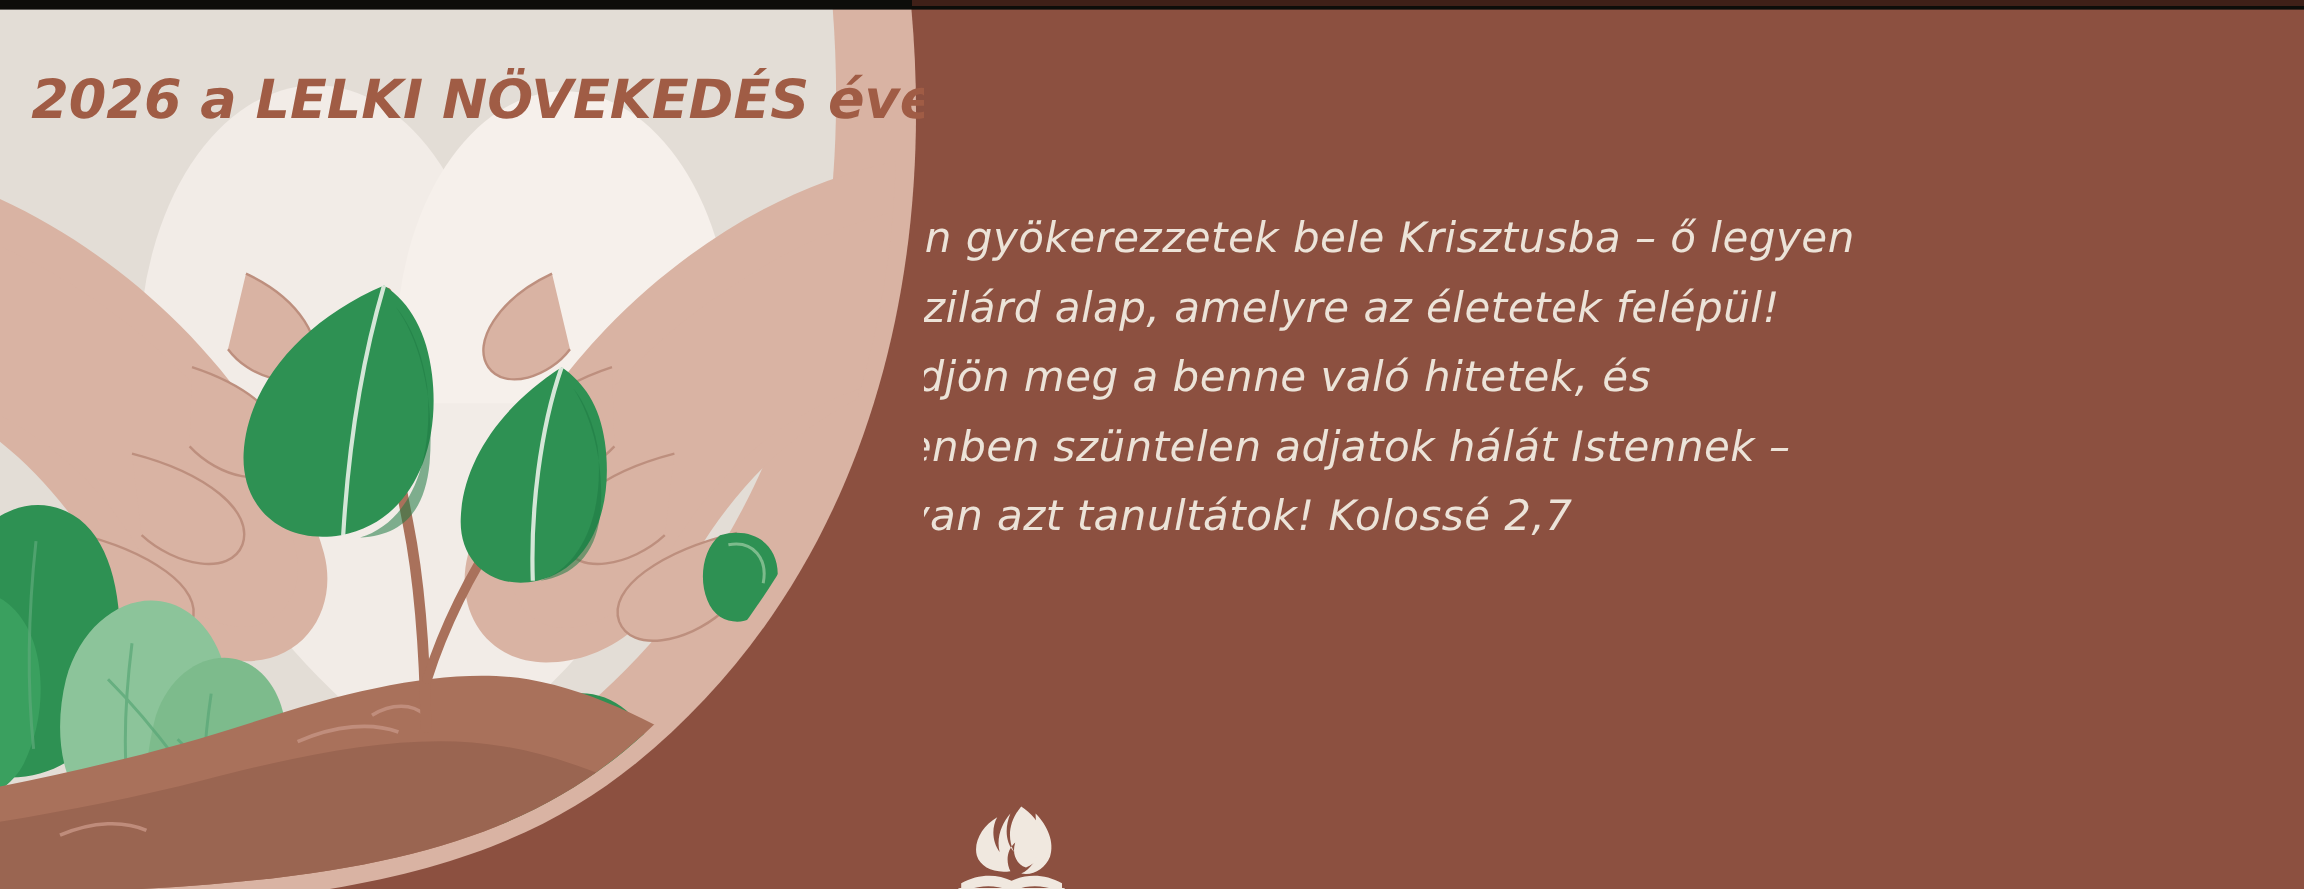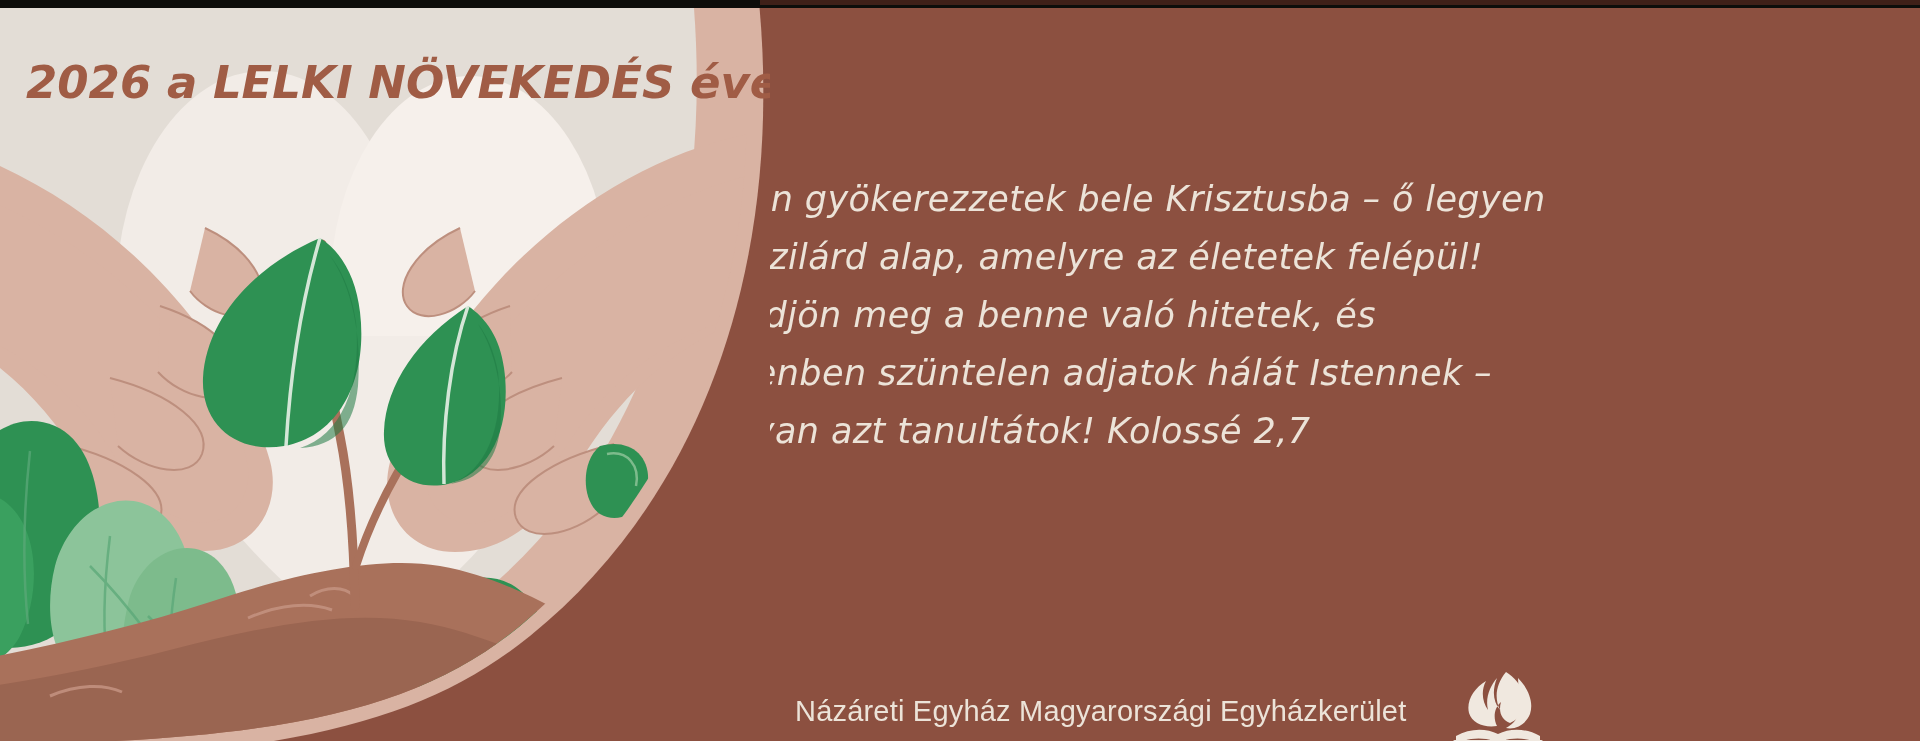--- a/index.html
+++ b/index.html
@@ -241,21 +241,20 @@
 
     <div class="quote">
       <span class="line">Mélyen gyökerezzetek bele Krisztusba – ő legyen</span>
       <span class="line">az a szilárd alap, amelyre az életetek felépül!</span>
       <span class="line">Erősödjön meg a benne való hitetek, és</span>
       <span class="line">mindenben szüntelen adjatok hálát Istennek –</span>
       <span class="line ref">ahogyan azt tanultátok! Kolossé 2,7</span>
     </div>
 
     <div class="footer">
-      <span class="footer-text">Názáreti Egyház Magyarországi Egyházkerület</span>
       <span>
         <svg class="logo" viewBox="0 0 96 86" xmlns="http://www.w3.org/2000/svg">
 
           <path d="M56,4 C46,16 44,30 50,42 C43,34 42,22 47,10 C40,18 35,30 38,42
                    C32,34 31,22 36,13 C24,20 16,33 19,45 C22,55 34,60 47,58
                    C43,50 44,40 51,34 C48,44 52,52 60,55 C72,50 78,38 74,26
                    C71,17 64,9 56,4 Z" fill="#f0e8df"></path>
           <path d="M68,10 C78,20 84,34 80,46 C76,56 66,62 56,60
                    C64,56 70,48 70,38 C70,28 68,18 68,10 Z" fill="#f0e8df"></path>
 

